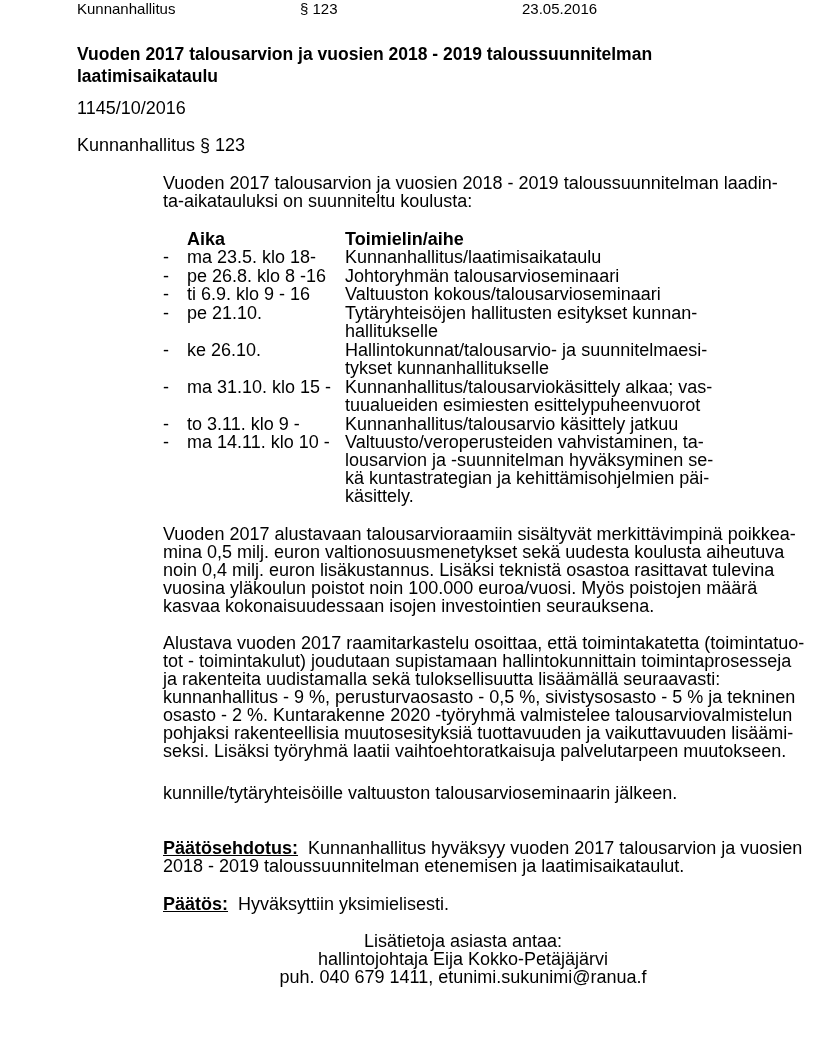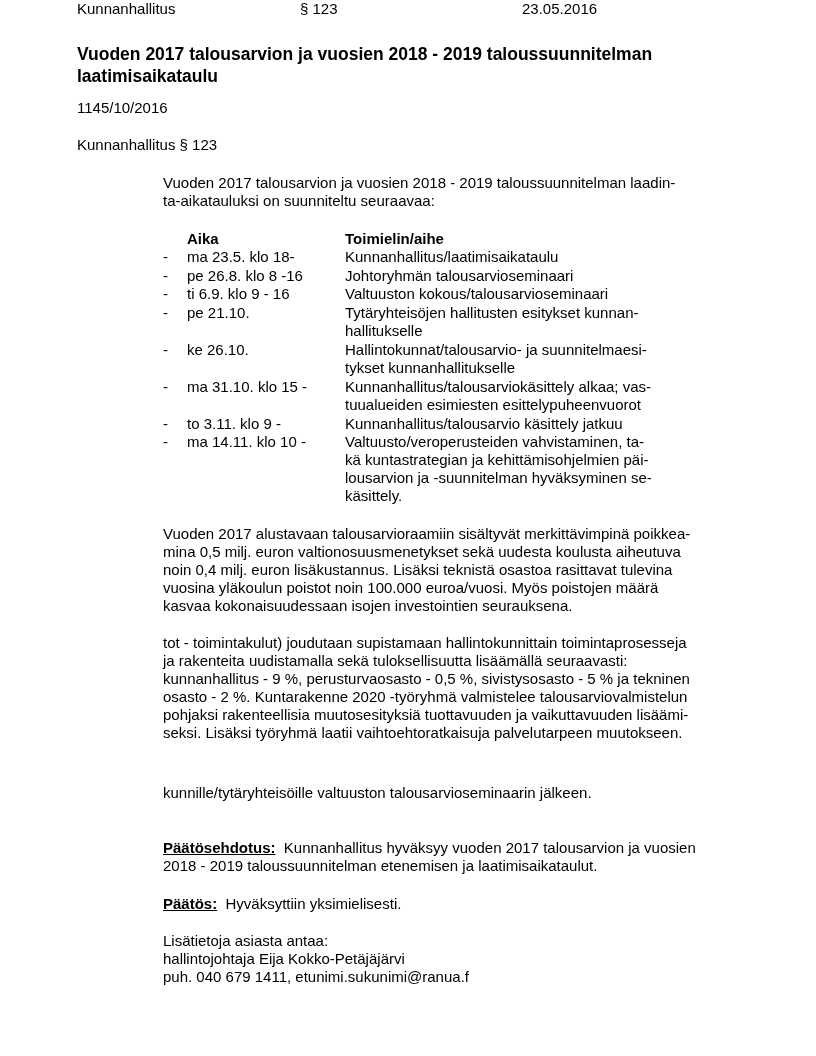--- a/index.html
+++ b/index.html
@@ -7,21 +7,21 @@
       width: 816px; height: 1056px; position: relative; overflow: hidden;
       font-family: "Liberation Sans", sans-serif; color: #000000;
       font-size: 15px;
     }
     .abs { position: absolute; white-space: nowrap; }
     .hdr { top: 0px; font-size: 15px; line-height: 18px; }
     .title {
       position: absolute; left: 77px; top: 37px; width: 680px;
       font-size: 17.5px; font-weight: bold; line-height: 22px; margin-top: 6px;
     }
-    .body-text { font-size: 15px; line-height: 18px; }
+    .body-text { font-size: 18px; line-height: 18px; }
     .para { position: absolute; left: 163px; width: 600px; }
     .para div { white-space: nowrap; }
     .sched-row { position: absolute; left: 163px; width: 600px; }
     .dash { position: absolute; left: 0; }
     .when { position: absolute; left: 24px; }
     .what { position: absolute; left: 182px; }
     .what div { white-space: nowrap; }
     .bold { font-weight: bold; }
     .u { text-decoration: underline; font-weight: bold; }
   </style>
@@ -36,21 +36,21 @@
   <div>Vuoden 2017 talousarvion ja vuosien 2018 - 2019 taloussuunnitelman</div>
   <div>laatimisaikataulu</div>
 </div>
 
 <div class="abs body-text" style="left:77px; top:99px;">1145/10/2016</div>
 
 <div class="abs body-text" style="left:77px; top:136px;">Kunnanhallitus § 123</div>
 
 <div class="para body-text" style="top:174px;">
   <div>Vuoden 2017 talousarvion ja vuosien 2018 - 2019 taloussuunnitelman laadin-</div>
-  <div>ta-aikatauluksi on suunniteltu seuraavaa:</div>
+  <div>ta-aikatauluksi on suunniteltu koulusta:</div>
 </div>
 
 <div>
   <div class="sched-row body-text bold" style="top:230px;">
     <span class="when">Aika</span>
     <span class="what">Toimielin/aihe</span>
   </div>
   <div id="schedule-rows">
       <div class="sched-row body-text" style="top: 248px;">
         <span class="dash">-</span>
@@ -102,37 +102,38 @@
         <span class="when">to 3.11. klo 9 -</span>
         <span class="what">
           <div>Kunnanhallitus/talousarvio käsittely jatkuu</div>
         </span>
       </div>
       <div class="sched-row body-text" style="top: 433px;">
         <span class="dash">-</span>
         <span class="when">ma 14.11. klo 10 -</span>
         <span class="what">
           <div>Valtuusto/veroperusteiden vahvistaminen, ta-</div>
+          <div>lousarvion ja -suunnitelman hyväksyminen se-</div>
           <div>kä kuntastrategian ja kehittämisohjelmien päi-</div>
-          <div>lousarvion ja -suunnitelman hyväksyminen se-</div>
           <div>käsittely.</div>
         </span>
       </div>
     </div>
 </div>
 
 <div class="para body-text" id="para1" style="top:525px;">
     <div>Vuoden 2017 alustavaan talousarvioraamiin sisältyvät merkittävimpinä poikkea-</div>
     <div>mina 0,5 milj. euron valtionosuusmenetykset sekä uudesta koulusta aiheutuva</div>
     <div>noin 0,4 milj. euron lisäkustannus. Lisäksi teknistä osastoa rasittavat tulevina</div>
     <div>vuosina yläkoulun poistot noin 100.000 euroa/vuosi. Myös poistojen määrä</div>
     <div>kasvaa kokonaisuudessaan isojen investointien seurauksena.</div>
   </div>
 
 <div class="para body-text" id="para2" style="top:634px;">
+    <div>Alustava vuoden 2017 raamitarkastelu osoittaa, että toimintakatetta (toimintatuo-</div>
     <div>tot - toimintakulut) joudutaan supistamaan hallintokunnittain  toimintaprosesseja</div>
     <div>ja rakenteita uudistamalla sekä tuloksellisuutta lisäämällä seuraavasti:</div>
     <div>kunnanhallitus - 9 %, perusturvaosasto - 0,5 %, sivistysosasto - 5 % ja tekninen</div>
     <div>osasto - 2 %. Kuntarakenne 2020 -työryhmä valmistelee talousarviovalmistelun</div>
     <div>pohjaksi rakenteellisia muutosesityksiä tuottavuuden ja vaikuttavuuden lisäämi-</div>
     <div>seksi. Lisäksi työryhmä laatii vaihtoehtoratkaisuja palvelutarpeen muutokseen.</div>
   </div>
 
 <div class="para body-text" id="para3" style="top:784px;">
     <div>kunnille/tytäryhteisöille valtuuston talousarvioseminaarin jälkeen.</div>
@@ -140,17 +141,17 @@
 
 <div class="para body-text" style="top:839px;">
   <div><span class="u">Päätösehdotus:</span><span style="white-space:pre">  Kunnanhallitus hyväksyy vuoden 2017 talousarvion ja vuosien</span></div>
   <div>2018 - 2019 taloussuunnitelman etenemisen ja laatimisaikataulut.</div>
 </div>
 
 <div class="para body-text" style="top:895px;">
   <div><span class="u">Päätös:</span><span style="white-space:pre">  Hyväksyttiin yksimielisesti.</span></div>
 </div>
 
-<div class="para body-text" style="top:932px;">
+<div class="para body-text" style="top:932px;text-align:center;">
   <div>Lisätietoja asiasta antaa:</div>
   <div>hallintojohtaja Eija Kokko-Petäjäjärvi</div>
   <div>puh. 040 679 1411, etunimi.sukunimi@ranua.f</div>
 </div>
 
 </body></html>

